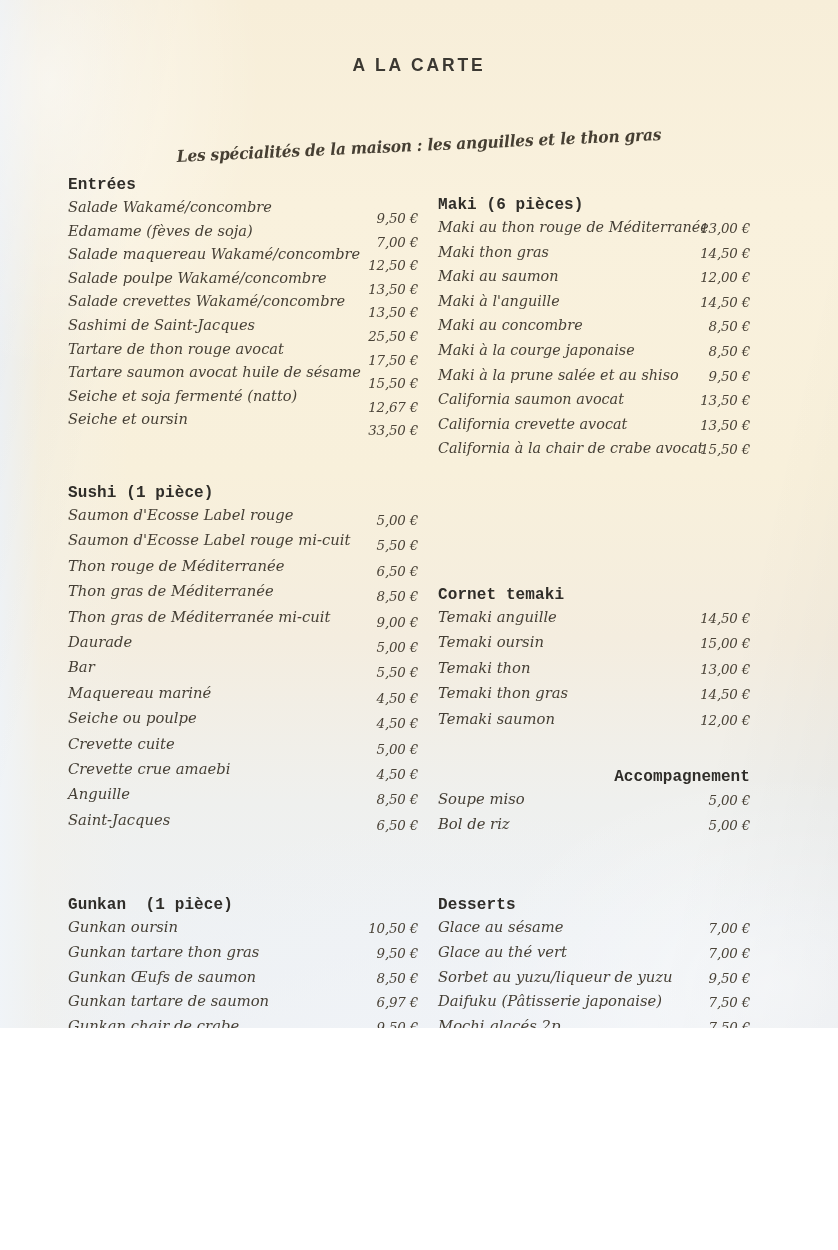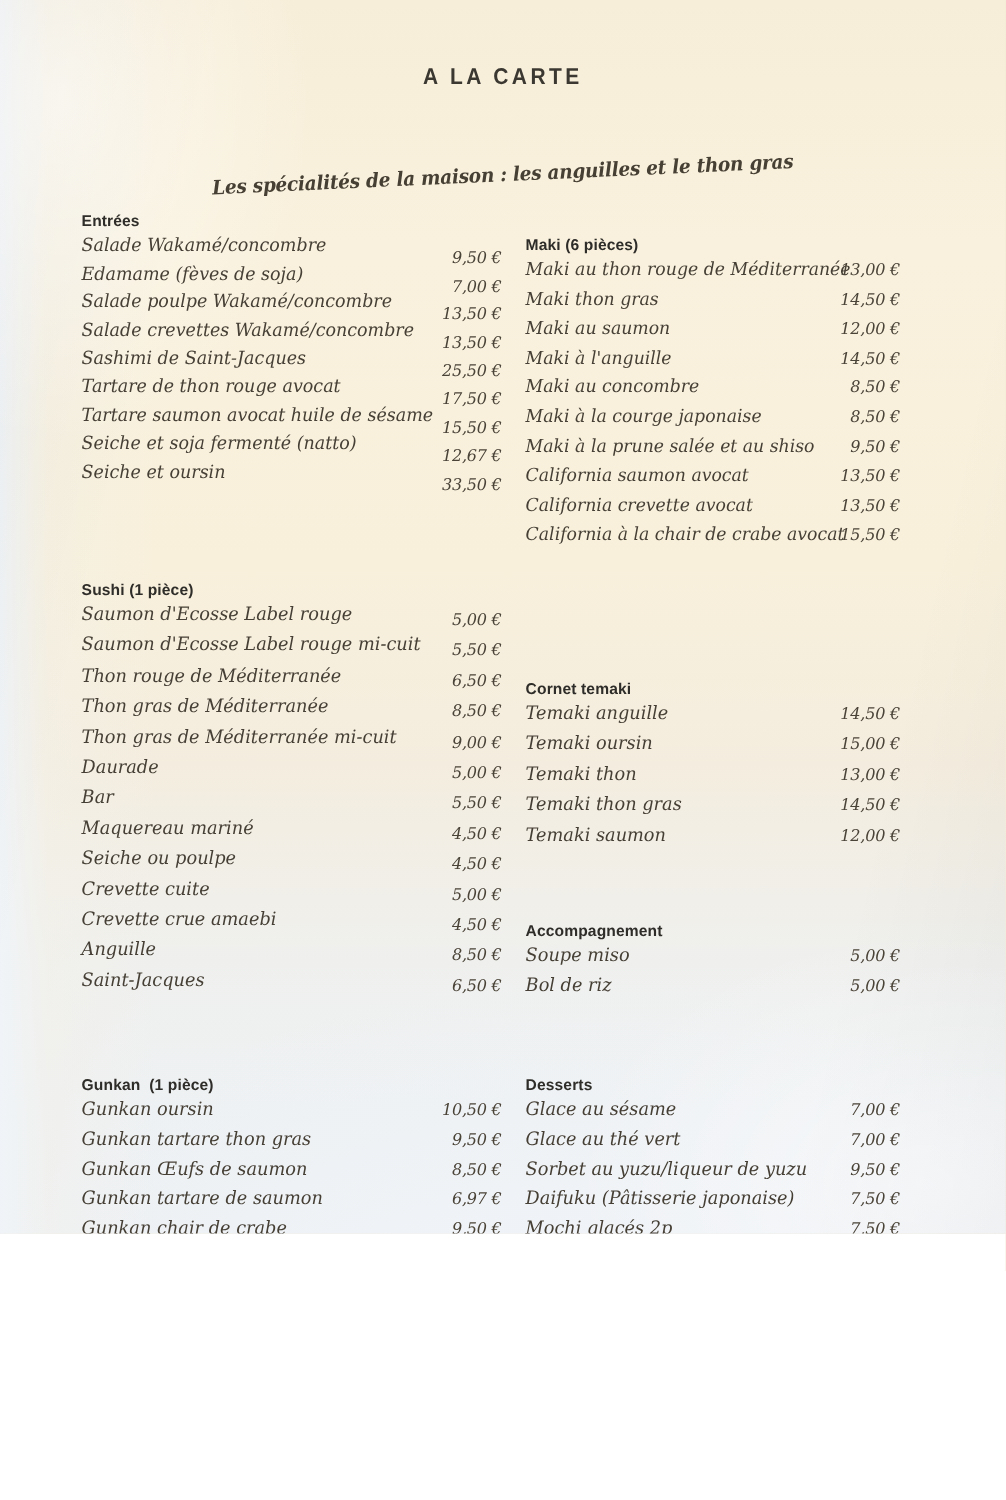--- a/index.html
+++ b/index.html
@@ -76,23 +76,23 @@
   .col {
     position: absolute;
     top: 0;
   }
   #col-left  { left: 68px;  width: 350px; }
   #col-right { left: 438px; width: 312px; }
 
   .section { position: absolute; left: 0; width: 100%; }
 
   .section-title {
-    font-family: Liberation Sans, sans-serif;
+    font-family: Liberation Mono, monospace;
     font-weight: bold;
-    font-size: 13px;
+    font-size: 16px;
     color: #2f2d29;
     letter-spacing: 0.1px;
     margin-bottom: 4px;
     white-space: pre;
   }
 
   
   .rows { position: relative; }
   .row {
     position: relative;
@@ -126,22 +126,22 @@
 
   
   #col-left .row .price  { right: 0px; }
   #col-right .row .price { right: 0px; }
 
   
   #sec-entrees      { top: 176px; }
   #sec-sushi        { top: 484px; }
   #sec-gunkan       { top: 896px; }
   #sec-maki         { top: 196px; }
-  #sec-temaki       { top: 566px; }
-  #sec-accomp       { top: 768px; }
+  #sec-temaki       { top: 586px; }
+  #sec-accomp       { top: 768px; text-align: right; }
   #sec-desserts     { top: 896px; }
 
   
   #sec-entrees .row            { height: 23.6px; }
   #sec-entrees .row .name      { font-size: 15.2px; }
   #sec-entrees .row .price     { top: 11px; }
 
   #sec-maki .row               { height: 24.6px; }
   #sec-maki .row .name         { font-size: 15.0px; }
   #sec-maki .row .price        { top: 1px; }
@@ -178,20 +178,24 @@
       <div class="rows">
           <div class="row">
             <span class="name">Salade Wakamé/concombre</span>
             <span class="price">9,50 €</span>
           </div>
           <div class="row">
             <span class="name">Edamame (fèves de soja)</span>
             <span class="price">7,00 €</span>
           </div>
           <div class="row">
+            <span class="name">Salade maquereau Wakamé/concombre</span>
+            <span class="price">12,50 €</span>
+          </div>
+          <div class="row">
             <span class="name">Salade poulpe Wakamé/concombre</span>
             <span class="price">13,50 €</span>
           </div>
           <div class="row">
             <span class="name">Salade crevettes Wakamé/concombre</span>
             <span class="price">13,50 €</span>
           </div>
           <div class="row">
             <span class="name">Sashimi de Saint-Jacques</span>
             <span class="price">25,50 €</span>

